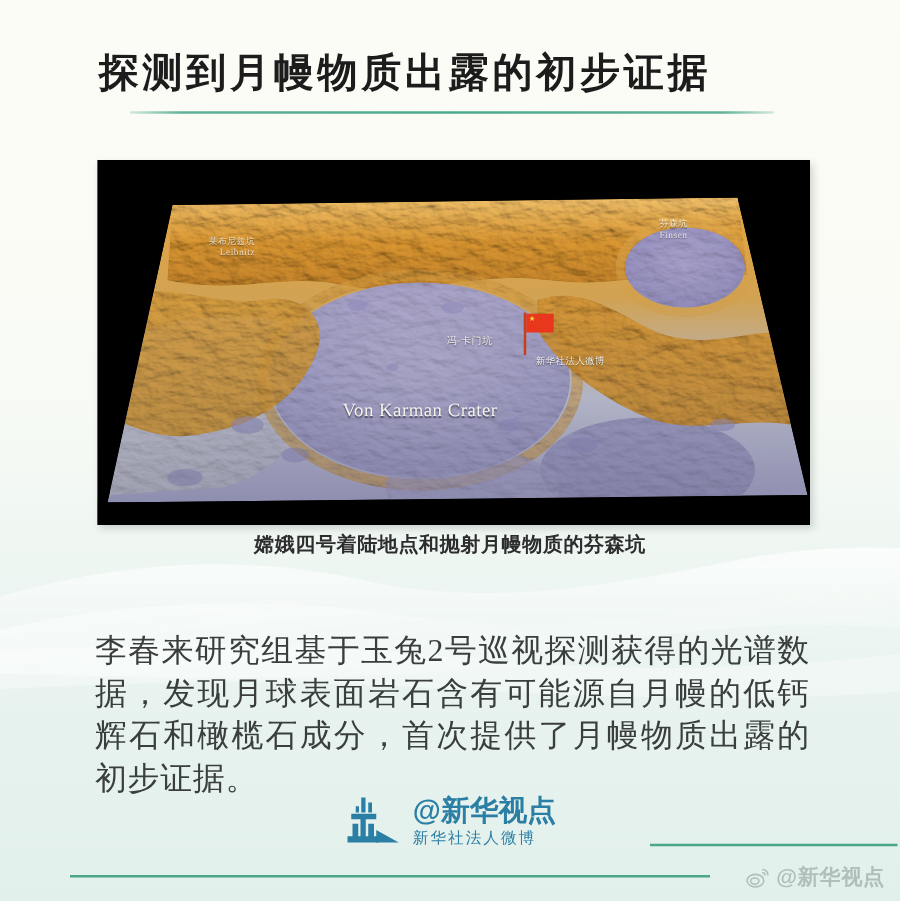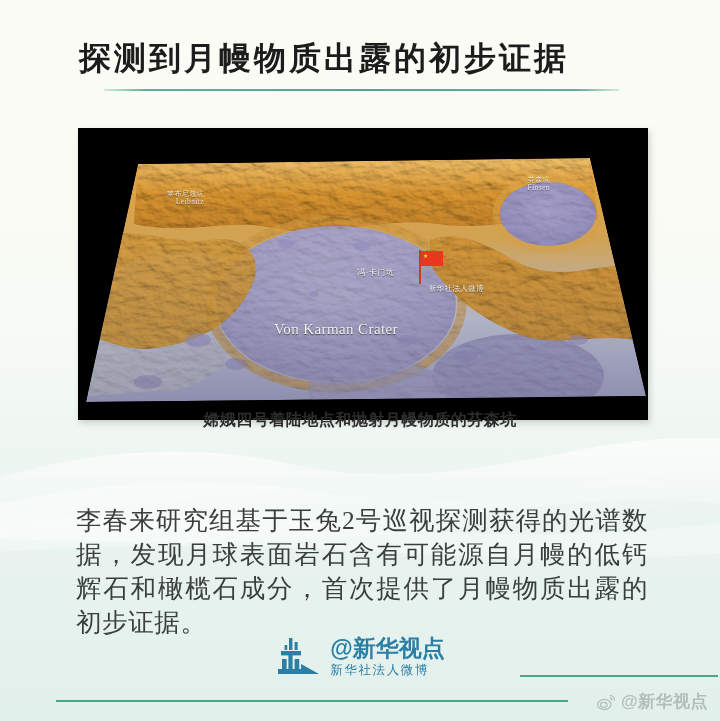--- a/index.html
+++ b/index.html
@@ -137,21 +137,21 @@
   }
   .flag-marker .star-big {
     position:absolute; left:4px; top:3px;
     color:#f3d43a; font-size:6px; line-height:6px;
   }
 
   
   .figure-caption {
     position: absolute;
     left: 0;
-    top: 410px;
+    top: 426px;
     width: 720px;
     text-align: center;
     font-size: 16px;
     font-weight: 600;
     color: #2d2d2d;
     letter-spacing: .5px;
   }
 
   
   .body-copy {

